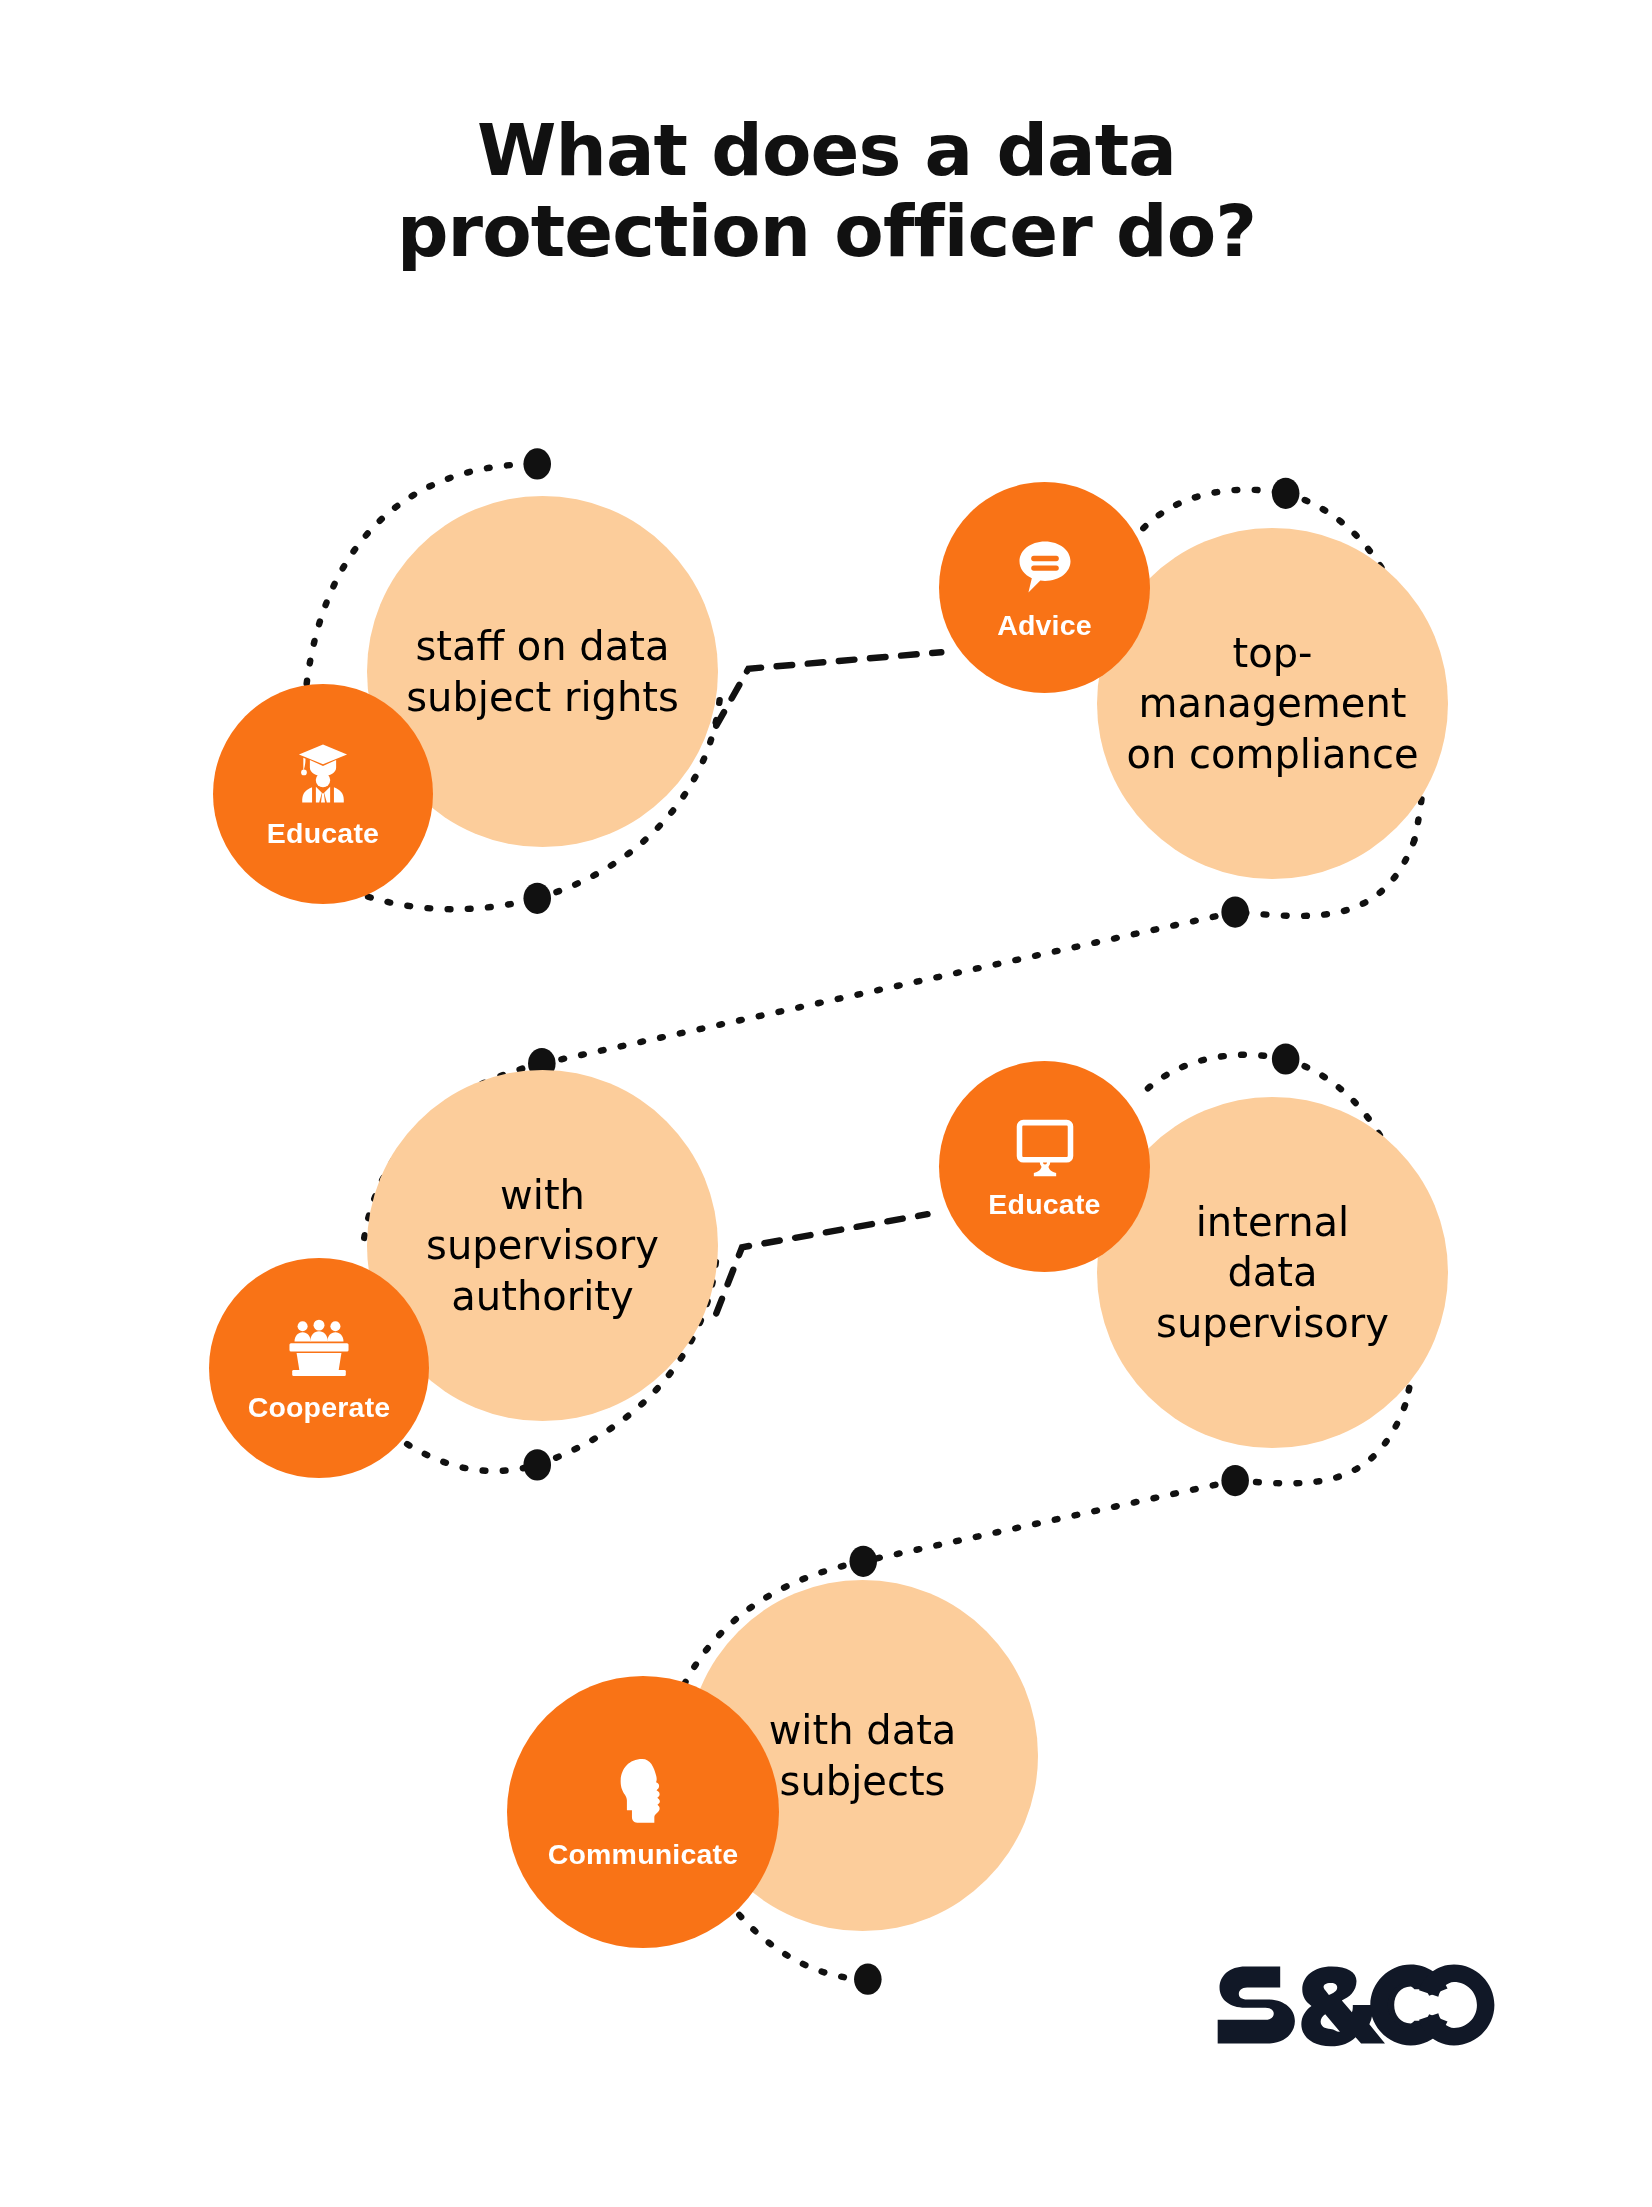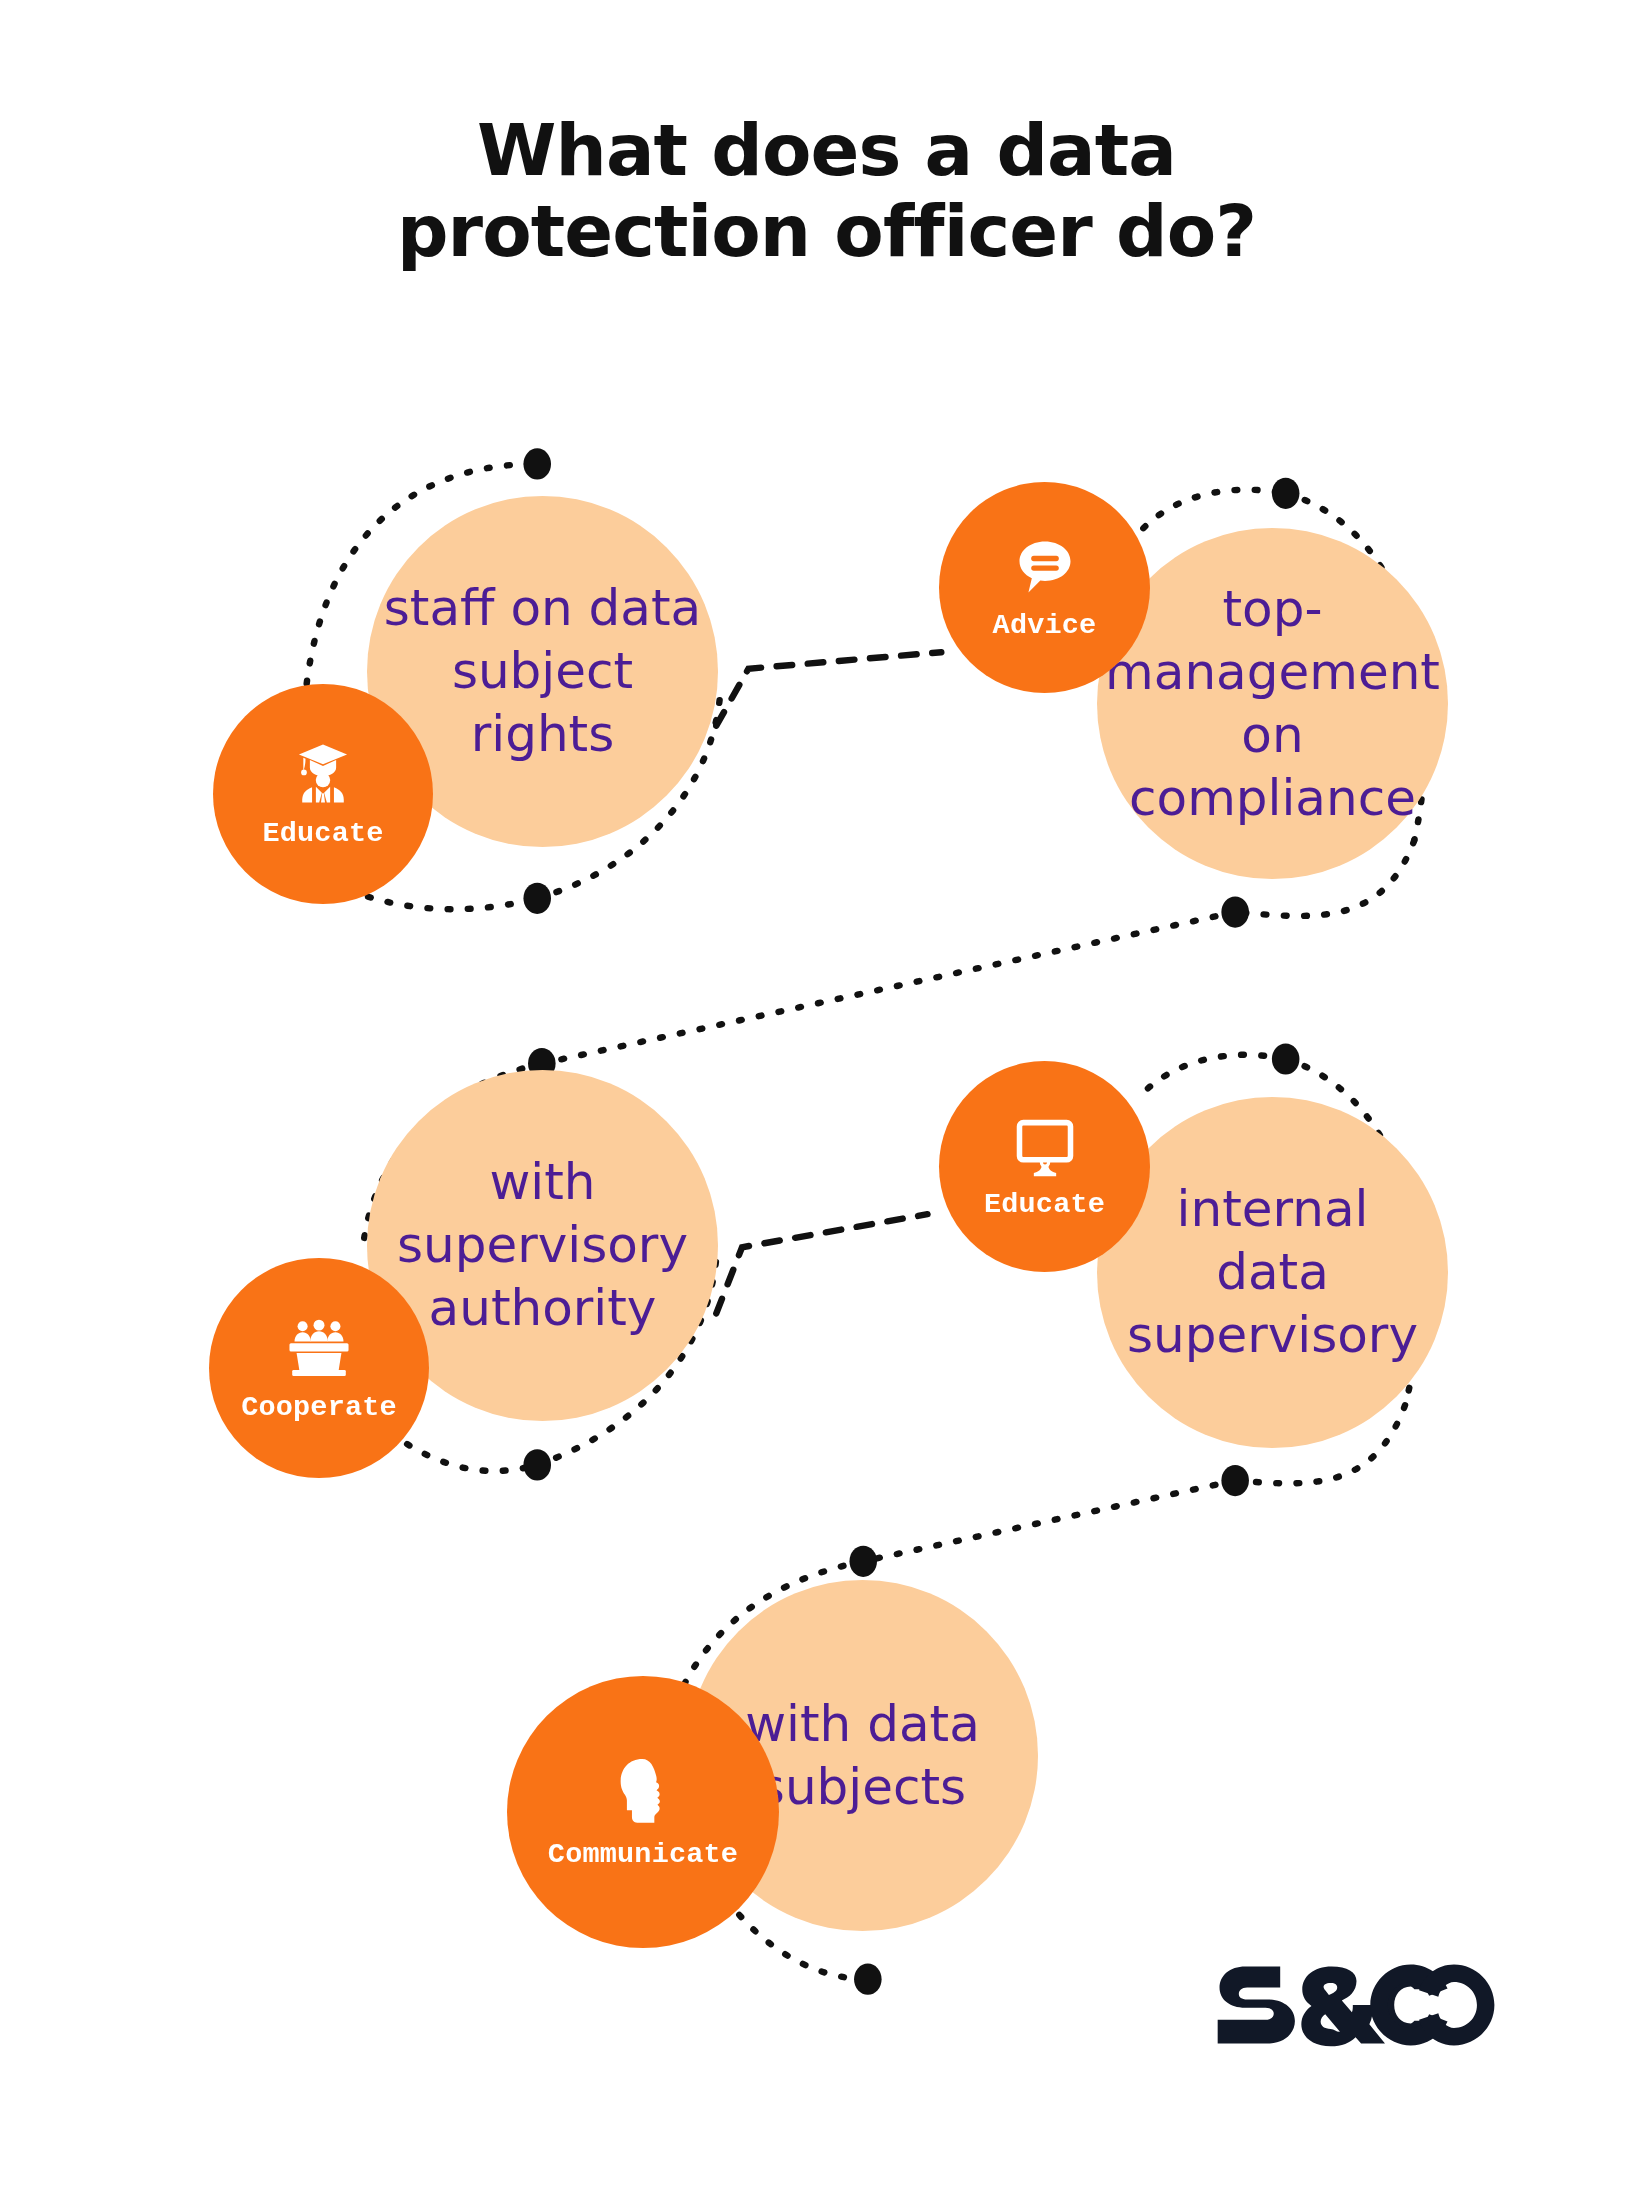--- a/index.html
+++ b/index.html
@@ -55,44 +55,44 @@
     position: absolute;
     border-radius: 50%;
     background: #FCCD9B;
     display: flex;
     align-items: center;
     justify-content: center;
     z-index: 2;
   }
   .pale-text {
     font-family: "DejaVu Sans", sans-serif;
-    font-size: 50px;
+    font-size: 40px;
     line-height: 1.26;
-    color: #4c1d95;
+    color: #000000;
     text-align: center;
     padding: 0 14.7px;
     white-space: pre-line;
   }
 
   .orange-circle {
     position: absolute;
     border-radius: 50%;
     background: #F97316;
     display: flex;
     flex-direction: column;
     align-items: center;
     justify-content: center;
     z-index: 3;
   }
   .orange-icon {
     display: block;
     margin-bottom: 5.5px;
   }
   .orange-label {
-    font-family: Liberation Mono, monospace;
+    font-family: Liberation Sans, sans-serif;
     font-weight: 700;
     font-size: 28.5px;
     color: #ffffff;
     text-align: center;
     letter-spacing: 0.2px;
     white-space: nowrap;
   }
 
   
   #brand-logo {

